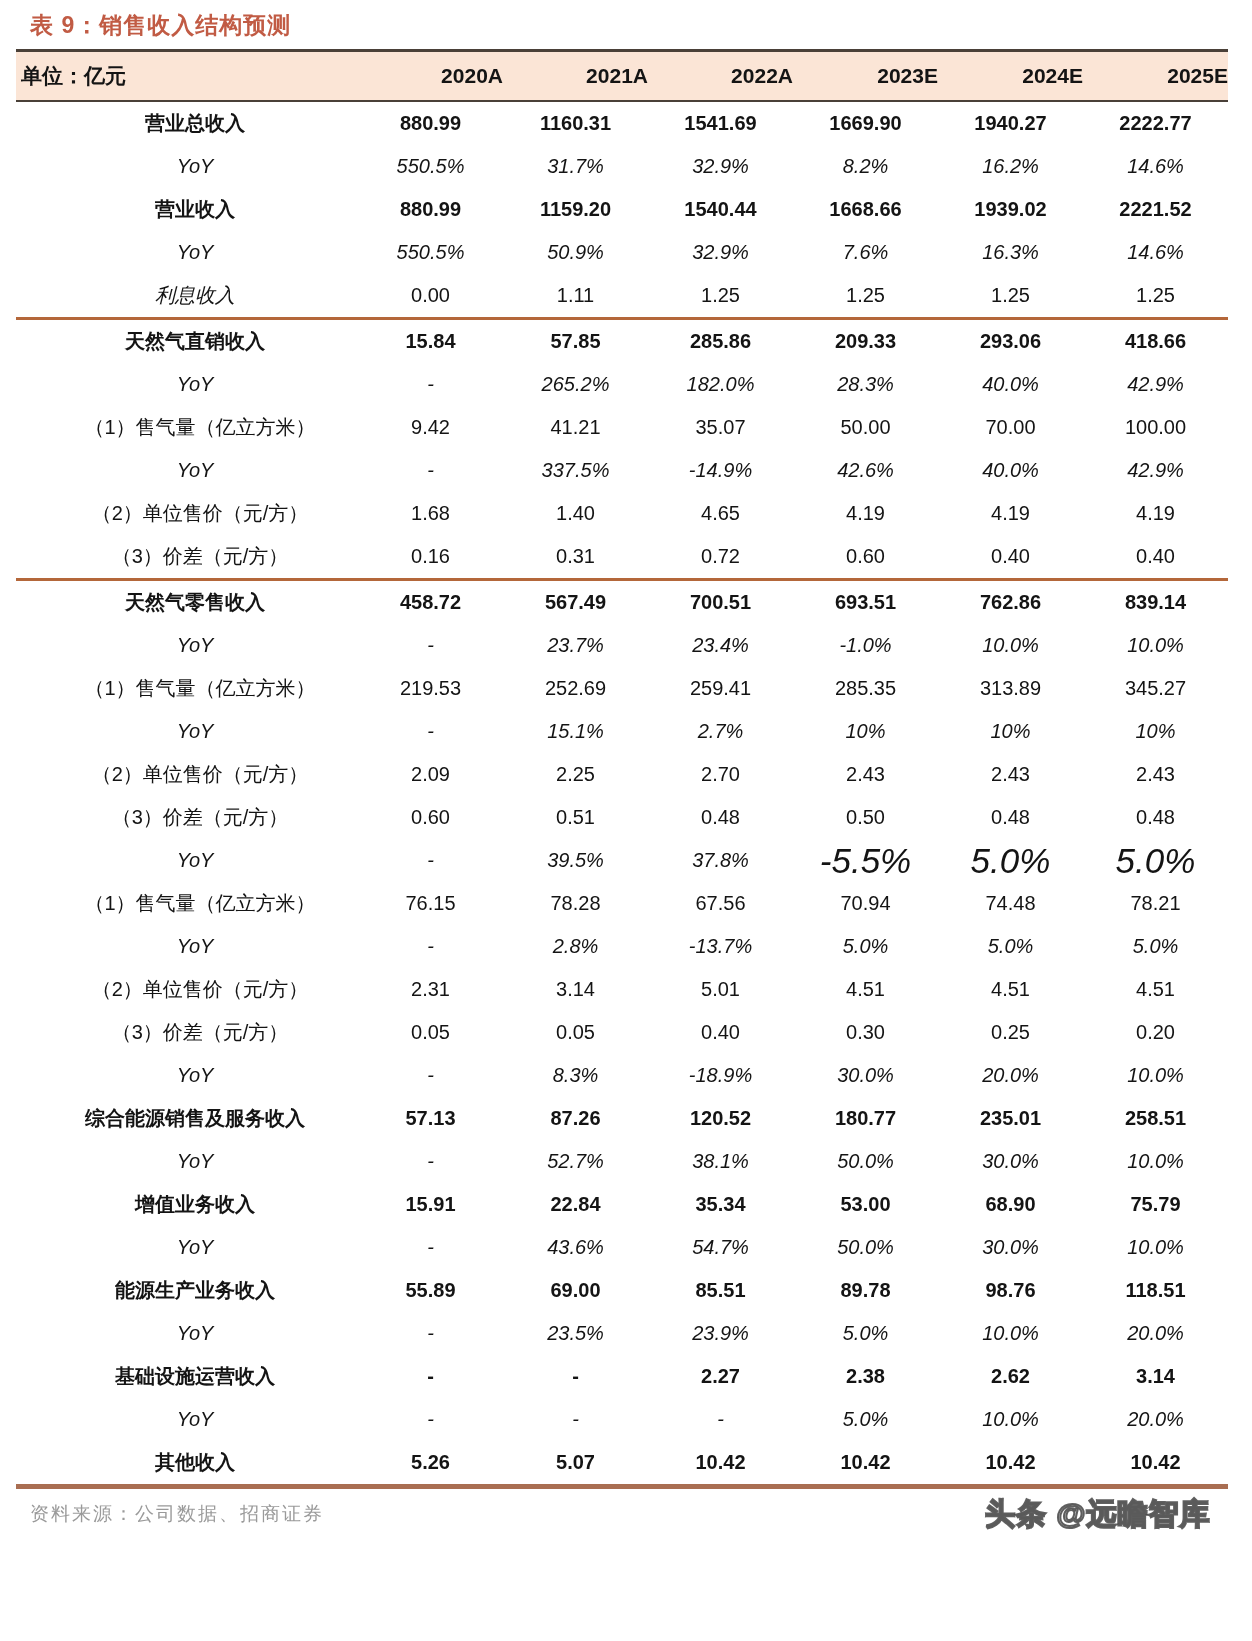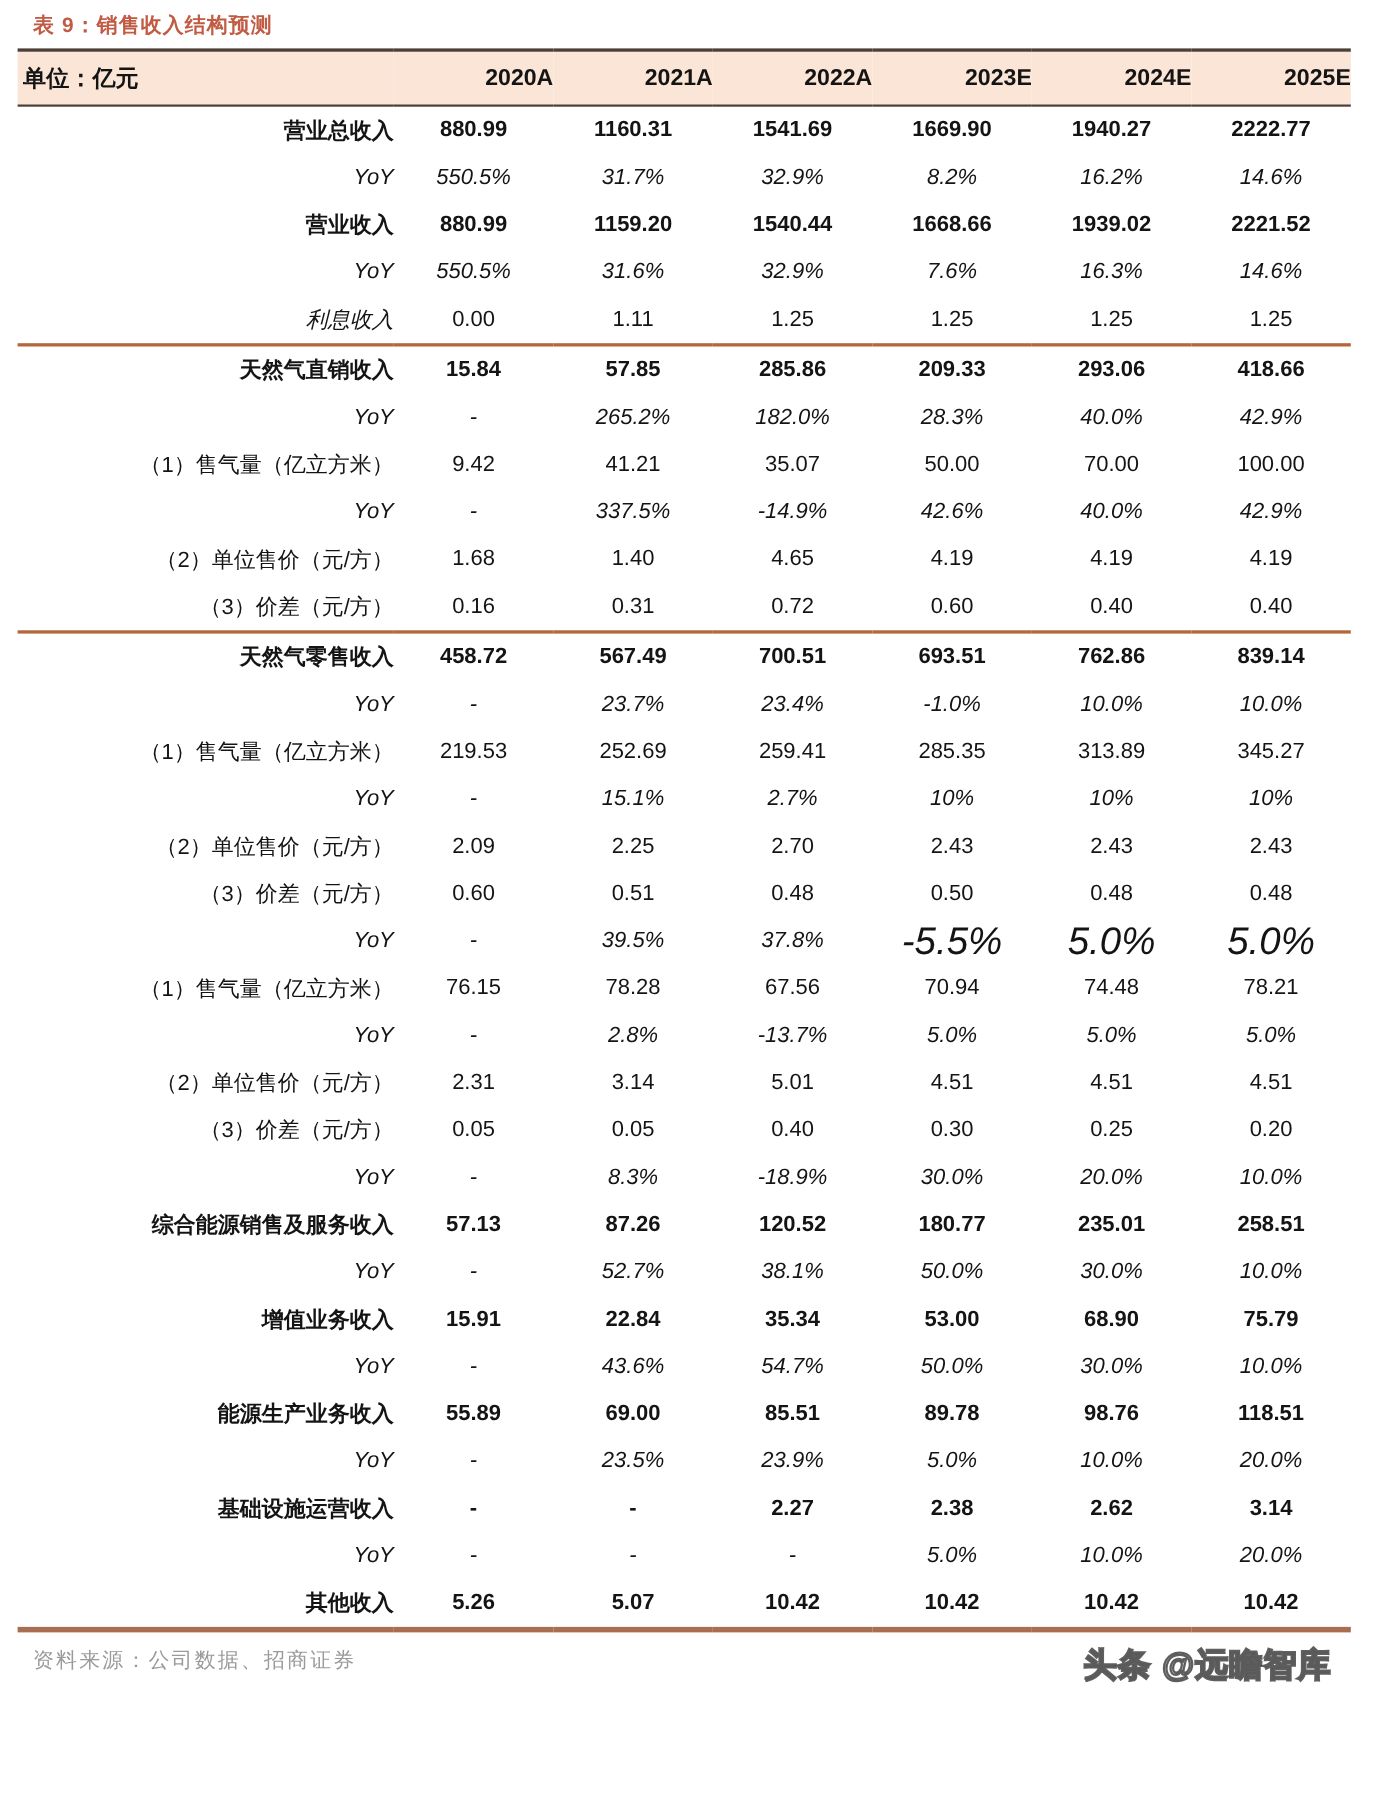--- a/index.html
+++ b/index.html
@@ -12,21 +12,21 @@
     overflow:hidden;
     --title-color:#C15B44;
     --header-bg:#FBE5D6;
     --divider:#B4673A;
     --dark-rule:#4A4038;
     --bottom-rule:#A96E52;
     --source-text:#9A9A9A;
   }
   .page-title {
     padding:10px 0 8px 30px;
-    font-size:19px;
+    font-size:23px;
     font-weight:bold;
     color:var(--title-color);
     letter-spacing:1px;
   }
   table.forecast {
     border-collapse:collapse;
     table-layout:fixed;
     margin-left:16px;
     width:1212px;
     border-bottom:5px solid var(--bottom-rule);
@@ -40,21 +40,21 @@
   }
   thead th {
     height:48px;
     font-size:21px;
     font-weight:bold;
     text-align:right;
     padding:0;
   }
   thead th.unit { text-align:left; padding-left:5px; }
   tbody th, tbody td { height:43px; padding:0; font-size:20px; }
-  tbody th.rowlabel { text-align:right; padding-left:16px; font-weight:bold; white-space:nowrap; }
+  tbody th.rowlabel { text-align:center; padding-left:16px; font-weight:bold; white-space:nowrap; }
   tbody td { text-align:center; white-space:nowrap; }
   tr.bold td { font-weight:bold; }
   tr.yoy th.rowlabel { font-weight:normal; font-style:italic; }
   tr.yoy td { font-style:italic; }
   tr.plain th.rowlabel { font-weight:normal;font-style:italic; }
   tr.sub th.rowlabel { font-weight:normal; padding-left:26px; }
   tr.divider { border-top:3px solid var(--divider); }
   td.big { font-size:35px; }
   .source-note {
     margin:12px 0 0 30px;
@@ -124,21 +124,21 @@
         <td>880.99</td>
         <td>1159.20</td>
         <td>1540.44</td>
         <td>1668.66</td>
         <td>1939.02</td>
         <td>2221.52</td>
       </tr>
       <tr class="yoy">
         <th class="rowlabel">YoY</th>
         <td>550.5%</td>
-        <td>31.6%</td>
+        <td>50.9%</td>
         <td>32.9%</td>
         <td>7.6%</td>
         <td>16.3%</td>
         <td>14.6%</td>
       </tr>
       <tr class="plain">
         <th class="rowlabel">利息收入</th>
         <td>0.00</td>
         <td>1.11</td>
         <td>1.25</td>

